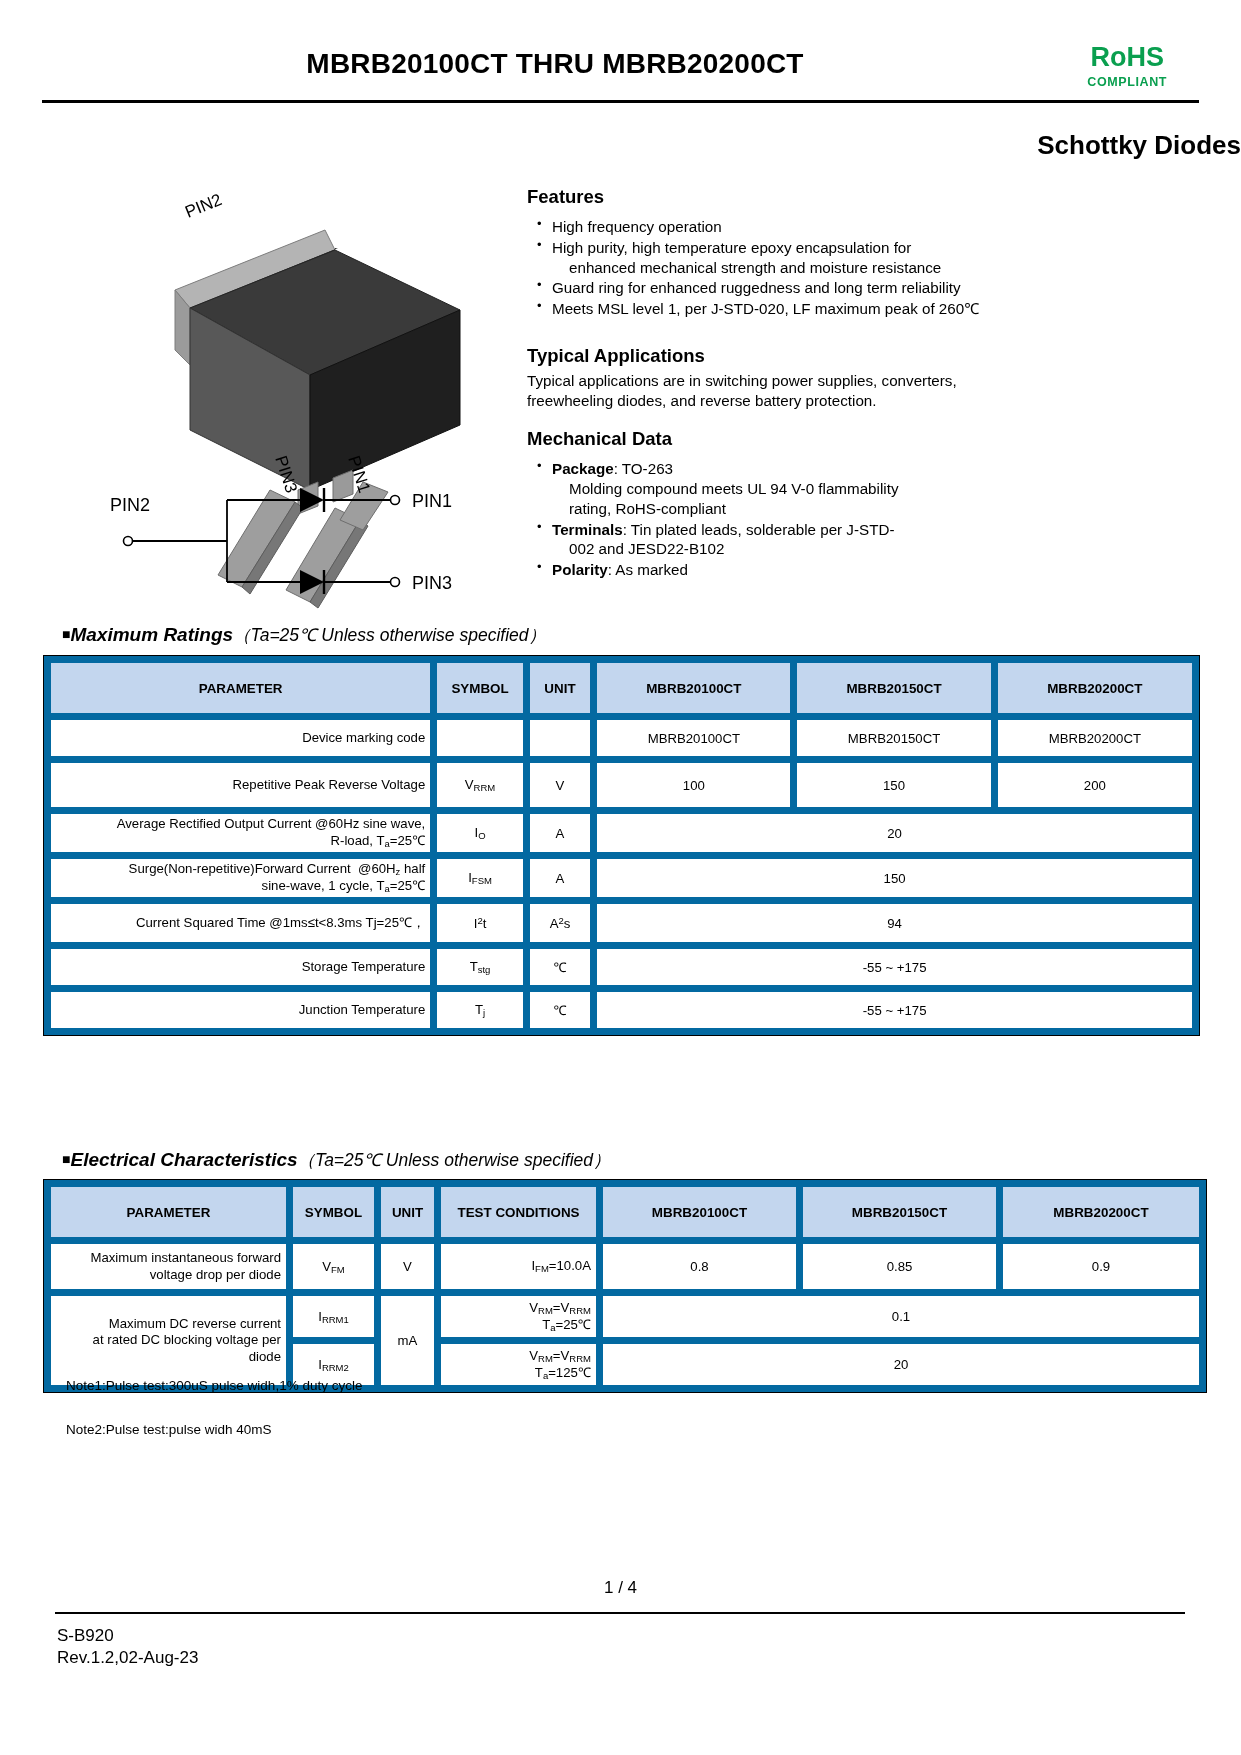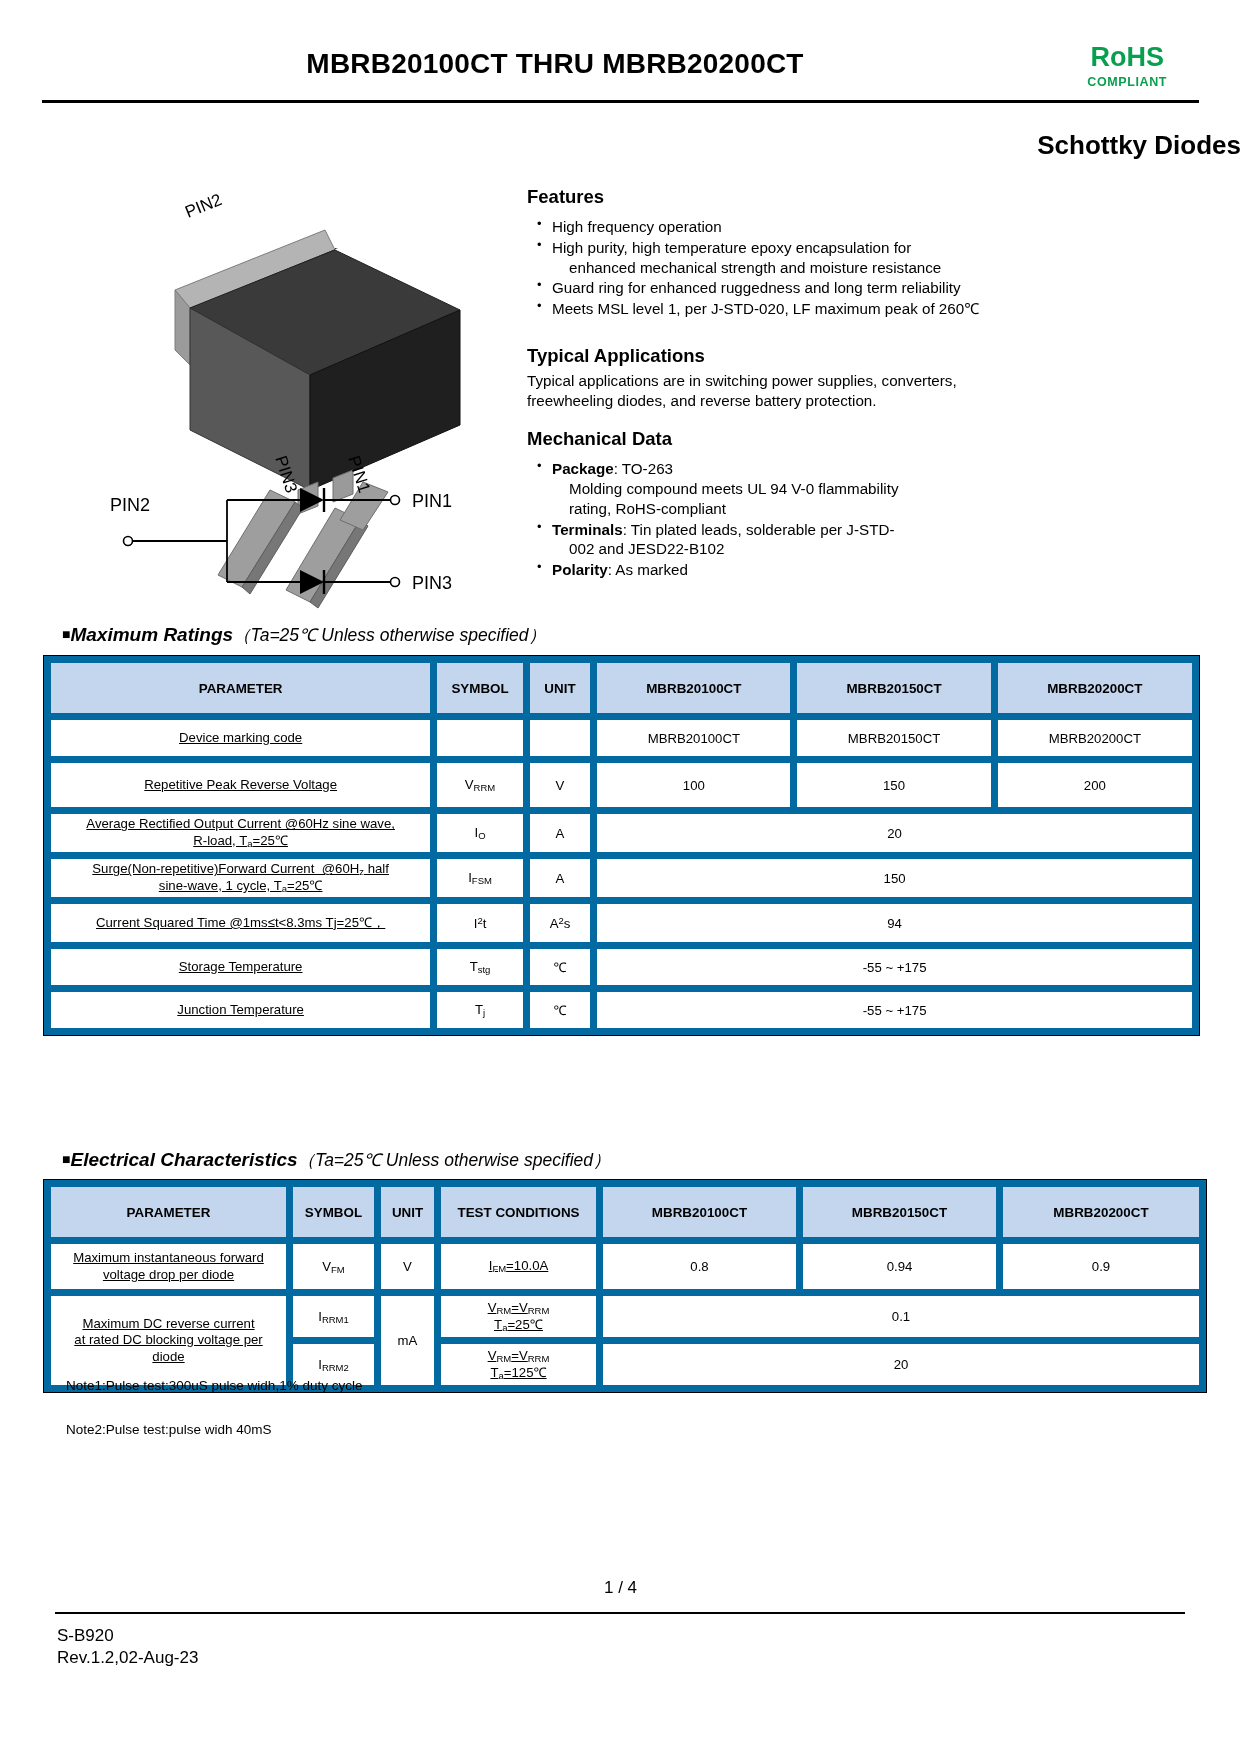--- a/index.html
+++ b/index.html
@@ -49,21 +49,21 @@
   .sect .sq { font-size:14px; vertical-align:2px; }
   .sect .norm { font-weight:normal; font-size:17.5px; }
 
   
   table.dt { position:absolute; border-collapse:collapse; table-layout:fixed; background:#fff; }
   table.dt td, table.dt th {
     border:7px solid #0369a1; font-size:13.2px; font-weight:normal;
     padding:2px 5px; vertical-align:middle; text-align:center;
   }
   table.dt thead th { background:#c3d6ee; font-weight:bold; font-size:13.4px; height:46px; }
-  table.dt td.pl { text-align:center; line-height:1.24;text-decoration:underline; }
+  table.dt td.pl { text-align:right; line-height:1.24; }
   .sub { font-size:9.5px; vertical-align:-2px; }
   .sup { font-size:9.5px; vertical-align:4px; }
 
   
   table.dt { box-shadow:0 0 0 1px #000; }
 
   .notes { position:absolute; font-size:13.5px; }
 
   
   .pageno { position:absolute; left:0; top:1578px; width:1241px; text-align:center; font-size:17px; }
@@ -270,21 +270,21 @@
         <th>MBRB20200CT</th>
       </tr>
     </thead>
     <tbody>
       <tr style="height:52px;margin-top:38px;">
         <td class="pl">Maximum instantaneous forward<br>voltage drop per diode</td>
         <td>V<span class="sub">FM</span></td>
         <td>V</td>
         <td class="pl">I<span class="sub">FM</span>=10.0A</td>
         <td>0.8</td>
-        <td>0.94</td>
+        <td>0.85</td>
         <td>0.9</td>
       </tr>
       <tr style="height:48px;">
         <td class="pl" rowspan="2">Maximum DC reverse current<br>at rated DC blocking voltage per<br>diode</td>
         <td>I<span class="sub">RRM1</span></td>
         <td rowspan="2">mA</td>
         <td class="pl">V<span class="sub">RM</span>=V<span class="sub">RRM</span><br>T<span class="sub">a</span>=25℃</td>
         <td colspan="3">0.1</td>
       </tr>
       <tr style="height:48px;">

